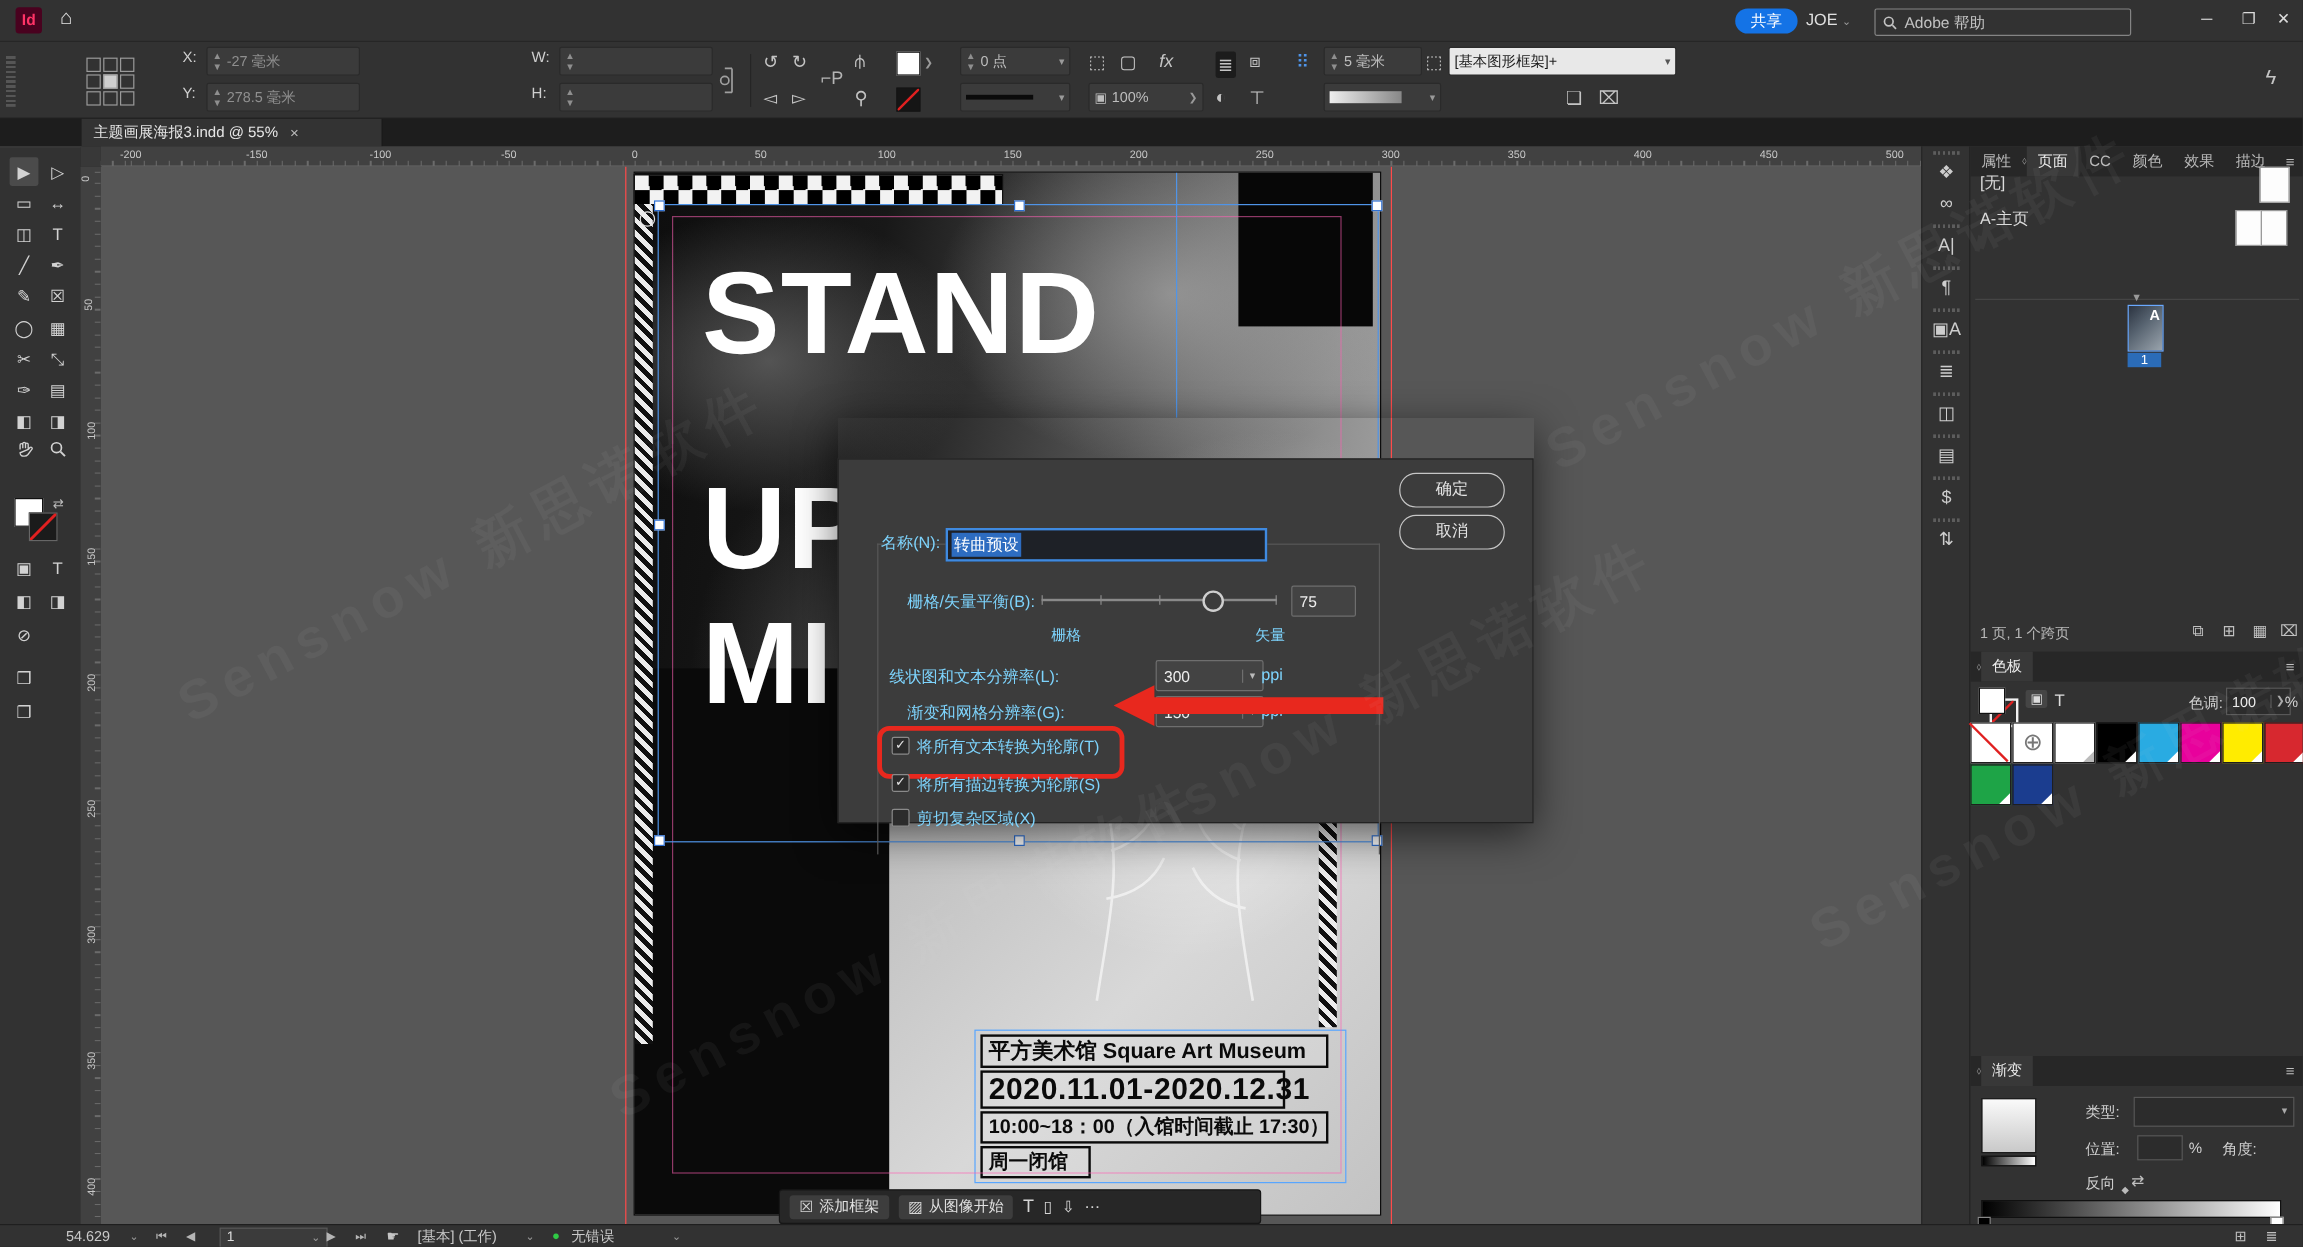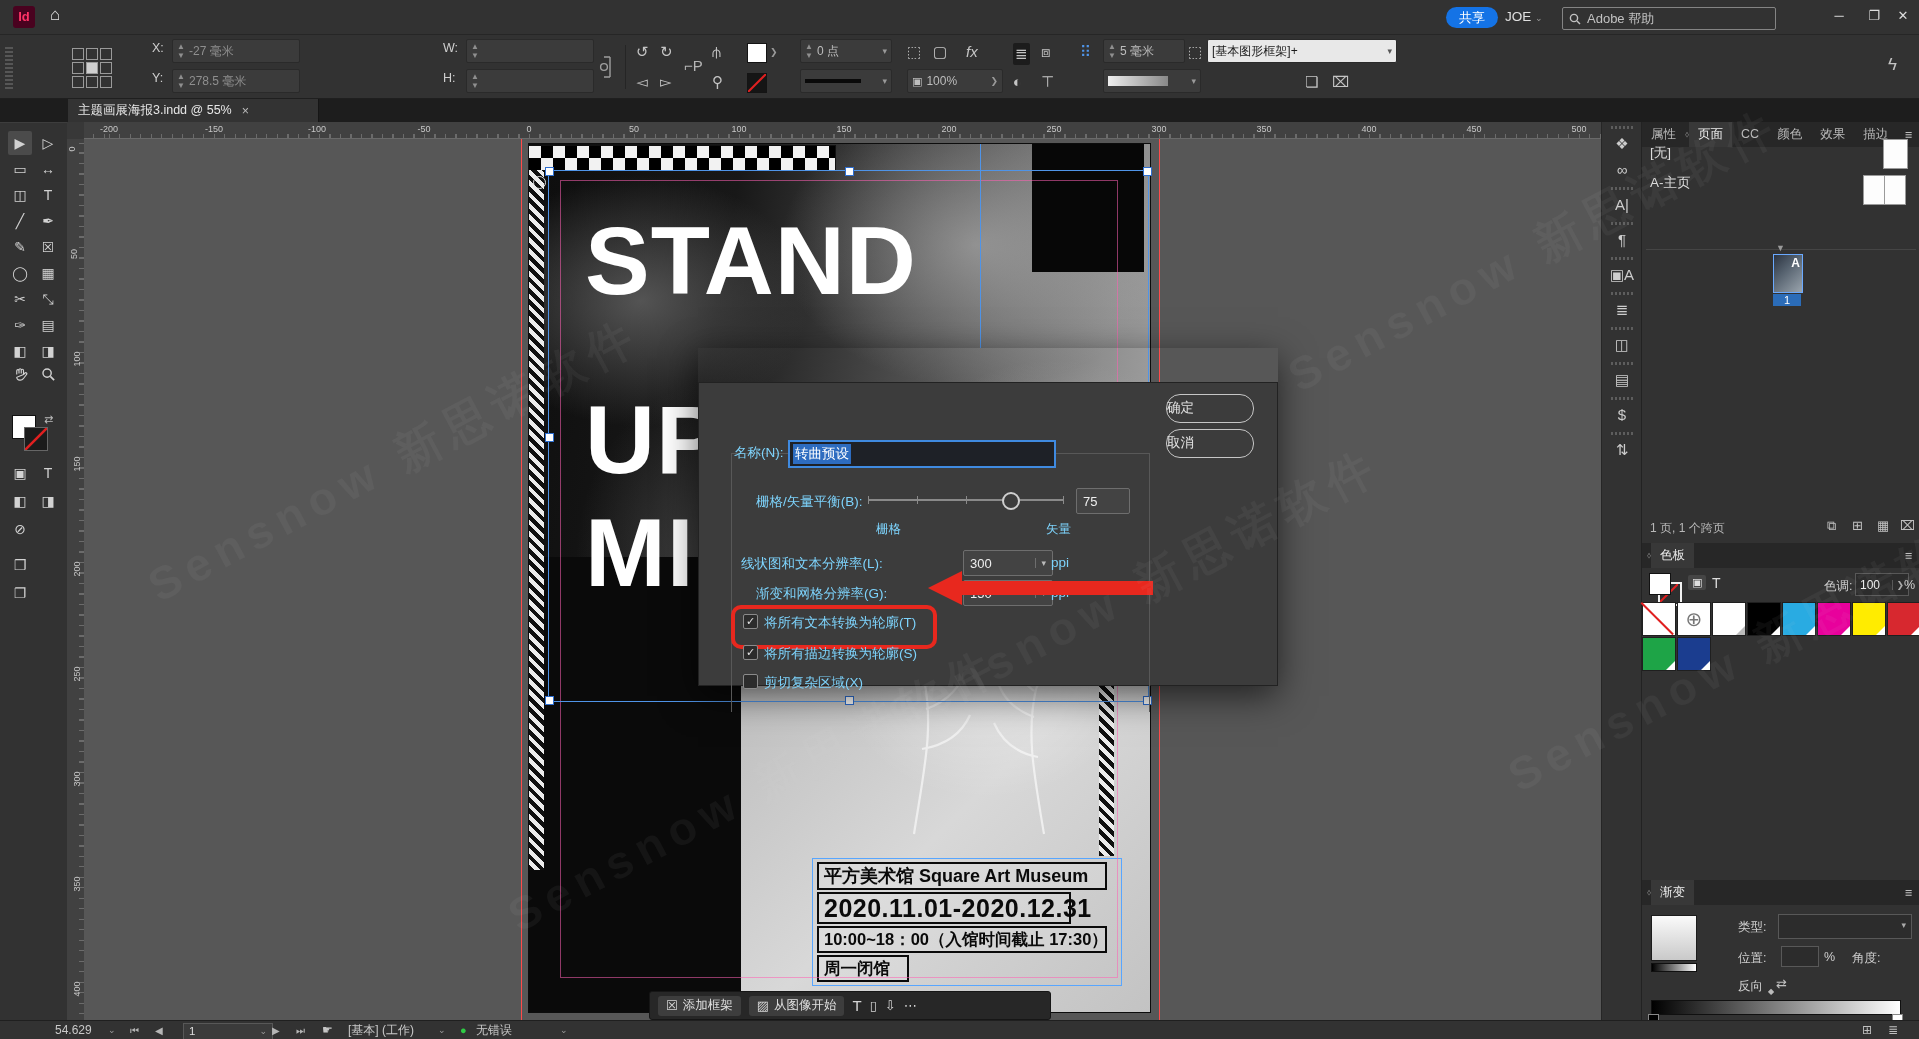--- a/index.html
+++ b/index.html
@@ -80,21 +80,21 @@
   .track{position:absolute;left:169px;top:116px;width:196px;height:2px;background:#8a8a8a;}
   .tick{position:absolute;top:-3px;width:1px;height:8px;background:#8a8a8a;}
   #knob{position:absolute;left:303px;top:109px;width:14px;height:14px;border:2px solid #cfcfcf;border-radius:50%;background:#3c3c3c;}
   .dfield{position:absolute;background:#434343;border:1px solid #6e6e6e;border-radius:2px;color:#eee;
     font-size:13px;display:flex;align-items:center;padding:0 6px;}
   .dfield .ddarr{margin-left:auto;border-left:1px solid #6e6e6e;padding-left:5px;color:#bbb;font-size:9px;}
   .cbx{position:absolute;width:13px;height:13px;background:#2c2c2c;border:1px solid #8a8a8a;border-radius:2px;
     color:#e2e2e2;font-size:11px;line-height:12px;text-align:center;}
   #hlbox{position:absolute;left:32px;top:222px;width:198px;height:36px;border:4px solid #e8281e;border-radius:10px;}
   .dbtn{position:absolute;left:467px;width:86px;height:27px;border:1.5px solid #c6c6c6;border-radius:14px;
-    color:#e4e4e4;font-size:13.5px;text-align:left;line-height:25px;background:transparent;}
+    color:#e4e4e4;font-size:13.5px;text-align:center;line-height:25px;background:transparent;}
   #redarrow{left:930px;top:570px;z-index:41;}
   
   #rightstrip{left:1601px;top:122px;width:40px;height:898px;background:#323232;border-left:1px solid #262626;}
   .rsic{display:block;margin:0 auto;width:28px;height:26px;line-height:26px;text-align:center;color:#cdcdcd;font-size:15px;}
   .rsgrip{width:22px;height:3px;margin:4px auto 2px;background:repeating-linear-gradient(90deg,#5d5d5d 0 2px,transparent 2px 4px);}
   #rightpanel{left:1641px;top:122px;width:278px;height:898px;background:#323232;border-left:1px solid #222;}
   .ptabs{position:absolute;left:0;width:278px;height:25px;background:#272727;display:flex;align-items:center;
     font-size:12.5px;color:#b9b9b9;}
   .ptab{padding:0 9px;height:25px;line-height:25px;}
   .ptab.active{background:#383838;color:#ededed;}

